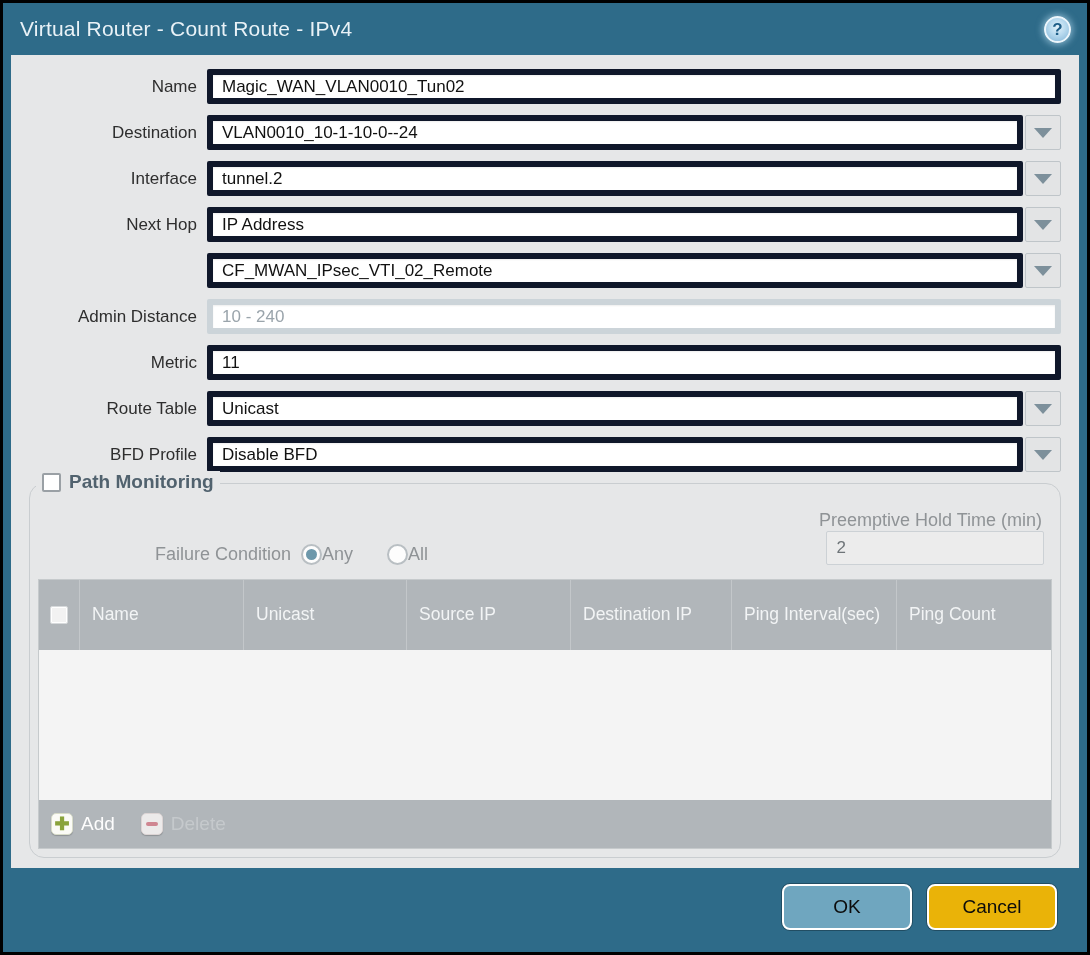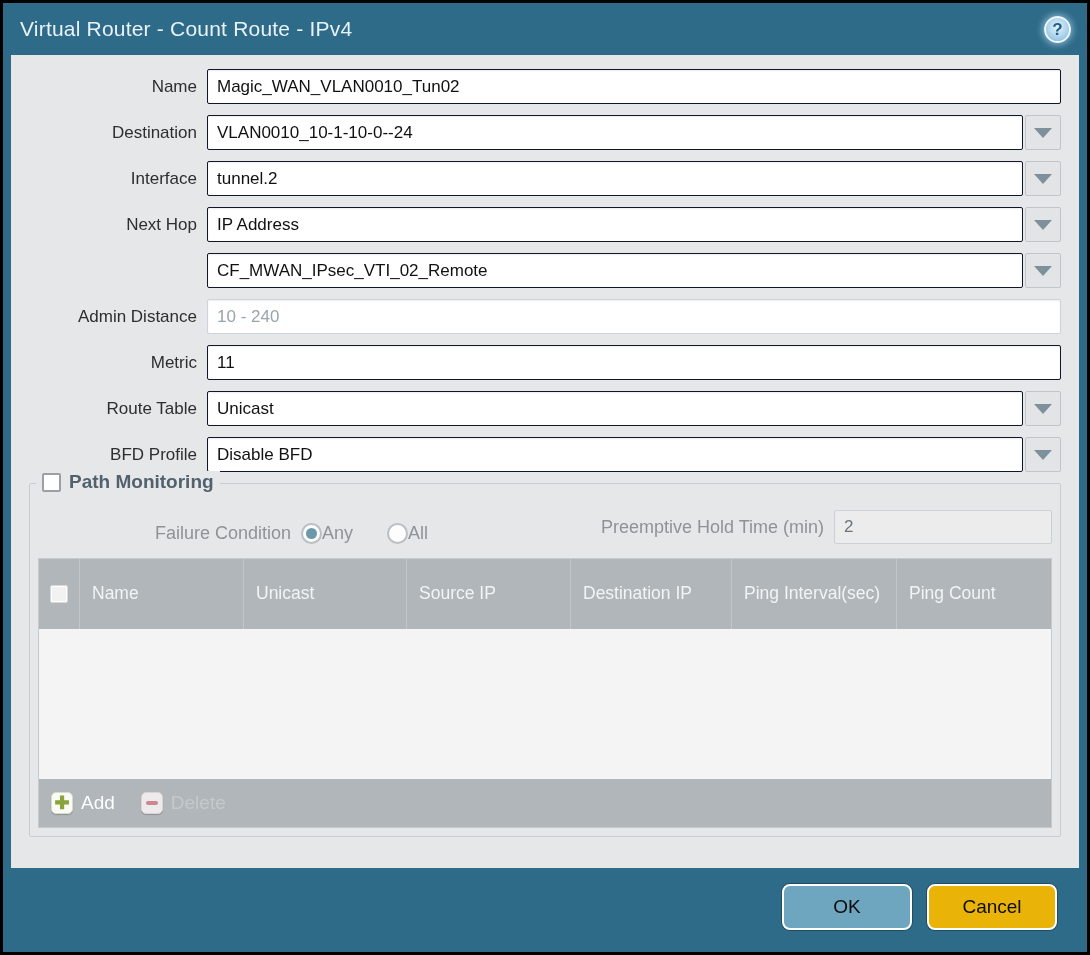--- a/index.html
+++ b/index.html
@@ -36,41 +36,41 @@
     overflow:hidden;
   }
   .form-row { display:flex; align-items:center; margin-bottom:11px; }
   .form-label {
     flex:0 0 178px; text-align:right; padding-right:10px;
     font-size:17px; color:#2e2e2e; white-space:nowrap;
   }
   .field { flex:1 1 auto; display:flex; align-items:stretch; }
   .text-input {
     flex:1 1 auto; height:35px;
-    border:1px solid #0f172a; border-radius:2px;
+    border:6px solid #0f172a; border-radius:2px;
     background:#fff; padding:0 9px;
     font-size:17px; color:#111; font-family:"Liberation Sans", sans-serif;
     box-shadow:inset 0 1px 2px rgba(0,0,0,0.07);
     outline:none; min-width:0;
   }
   .text-input::placeholder { color:#9aa4ab; }
   .admin .text-input { border-color:#ccd4d9; }
   .dd-btn {
     flex:0 0 36px; height:35px; margin-left:2px;
     background:#e3e4e5; border:1px solid #bfc5c9; border-radius:2px;
     display:flex; align-items:center; justify-content:center; cursor:pointer;
   }
   .chevron-down {
     width:0; height:0;
     border-left:9px solid transparent; border-right:9px solid transparent;
     border-top:10px solid #7d909b;
   }
   
   .pm-fieldset {
-    border:1px solid #c9cdd0; border-radius:2px;
+    border:1px solid #c9cdd0; border-radius:15px;
     margin-top:4px; padding:6px 8px 8px 8px; position:relative;
   }
   .pm-legend {
     position:absolute; top:-13px; left:6px;
     background:#e6e7e8; padding:0 6px;
     display:flex; align-items:center; gap:8px;
   }
   .checkbox {
     width:19px; height:19px; background:#fff;
     border:2px solid #9aa0a5; border-radius:2px; display:inline-block; cursor:pointer;
@@ -86,21 +86,21 @@
     width:21px; height:21px; border-radius:50%;
     background:#fdfdfd; border:2px solid #b9bfc3;
     display:inline-flex; align-items:center; justify-content:center; cursor:pointer;
   }
   .radio.selected::after {
     content:""; width:11px; height:11px; border-radius:50%;
     background:#6d98ab; display:block;
   }
   .radio-label { font-size:18px; color:#8f9396; }
   .radio-gap { width:34px; }
-  .pm-preempt { margin-left:auto; display:flex; align-items:center; }
+  .pm-preempt { margin-left:auto; display:flex; align-items:center;flex-direction:column; }
   .pm-preempt-label { font-size:18px; color:#8f9396; padding-right:10px; white-space:nowrap; }
   .disabled-input {
     width:218px; height:34px;
     background:#ececec; border:1px solid #ccd1d5; border-radius:2px;
     font-size:17px; color:#6e7478; padding:0 9px;
     font-family:"Liberation Sans", sans-serif; outline:none;
   }
   
   .pm-table { border:1px solid #c6cacc; }
   .tbl-header { display:flex; background:#b1b6ba; height:70px; }

